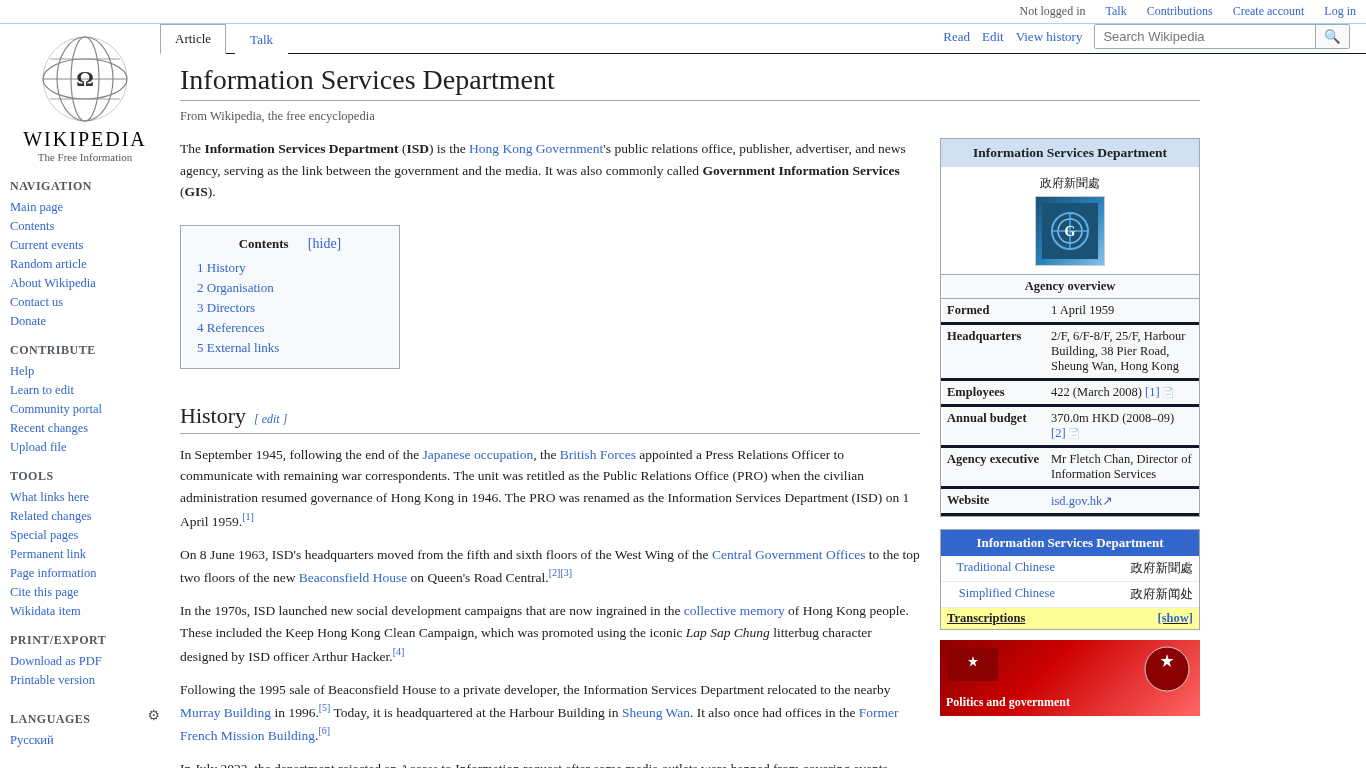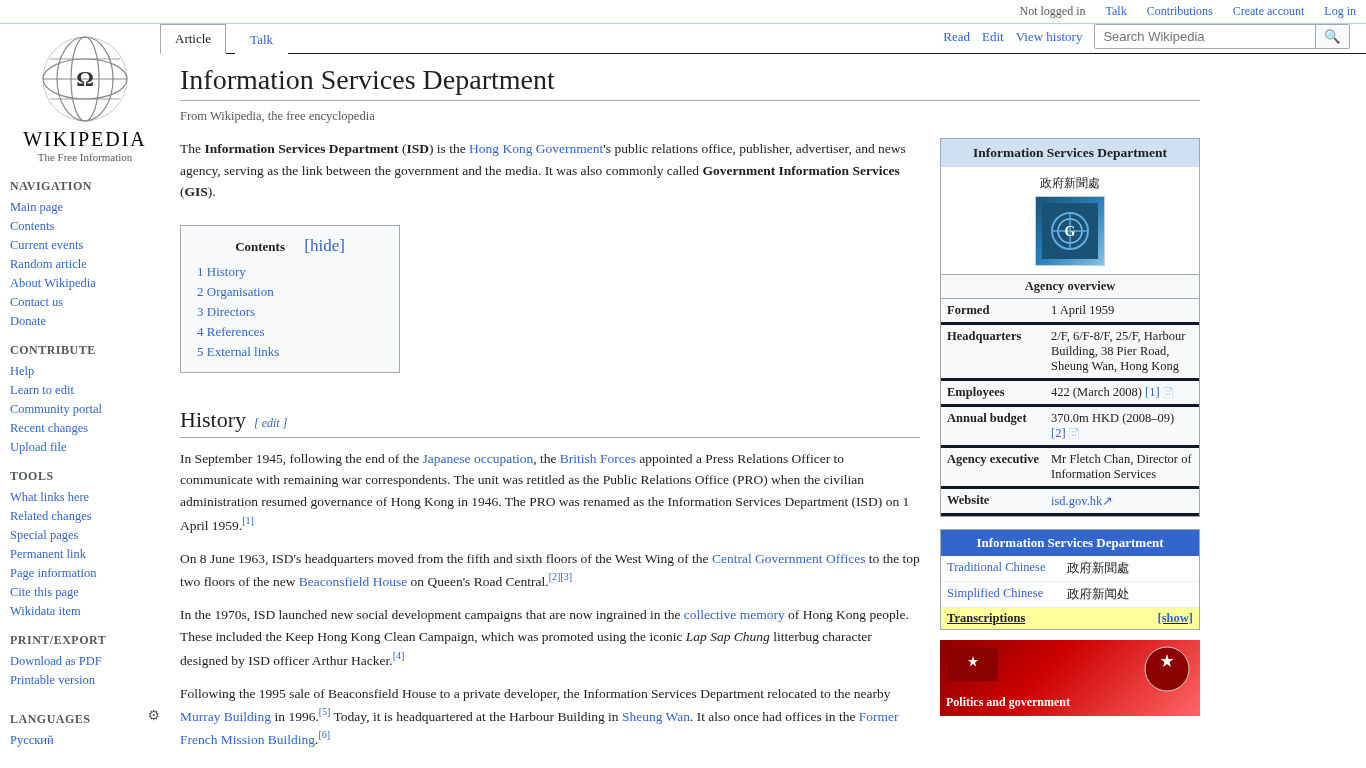--- a/index.html
+++ b/index.html
@@ -175,21 +175,21 @@
       padding: 10px 16px;
       margin: 10px 0 16px 0;
       font-size: 13px;
       min-width: 220px;
     }
     .contents-title {
       font-weight: bold;
       text-align: center;
       margin-bottom: 6px;
     }
-    .contents-title span { font-weight: normal; font-size: 17px; color: #3366cc; margin-left: 16px; }
+    .contents-title span { font-weight: normal; font-size: 14px; color: #3366cc; margin-left: 16px; }
     .contents-list { list-style: none; padding: 0; }
     .contents-list li { padding: 2px 0; }
     .contents-list li a { color: #3366cc; }
 
     
     h2.section-heading {
       font-family: 'Linux Libertine', Georgia, serif;
       font-size: 22px;
       font-weight: normal;
       border-bottom: 1px solid #a2a9b1;
@@ -256,21 +256,21 @@
     }
     .chinese-box-title {
       background: #3366cc;
       color: #fff;
       text-align: center;
       font-weight: bold;
       padding: 5px;
       font-size: 13px;
     }
     .chinese-box table { width: 100%; border-collapse: collapse; }
-    .chinese-box td { padding: 4px 6px; vertical-align: top; font-size: 12.5px; border-bottom: 1px solid #eaecf0; }
+    .chinese-box td { padding: 4px 6px; vertical-align: top; font-size: 12.5px; border-bottom: 1px solid #eaecf0; text-align: right; }
     .chinese-box td:first-child { color: #3366cc; width: 120px; }
     .chinese-box-transcriptions {
       background: #ffff99;
       font-weight: bold;
       padding: 3px 6px;
       display: flex;
       justify-content: space-between;
       align-items: center;
       font-size: 12.5px;
       text-decoration: underline;

